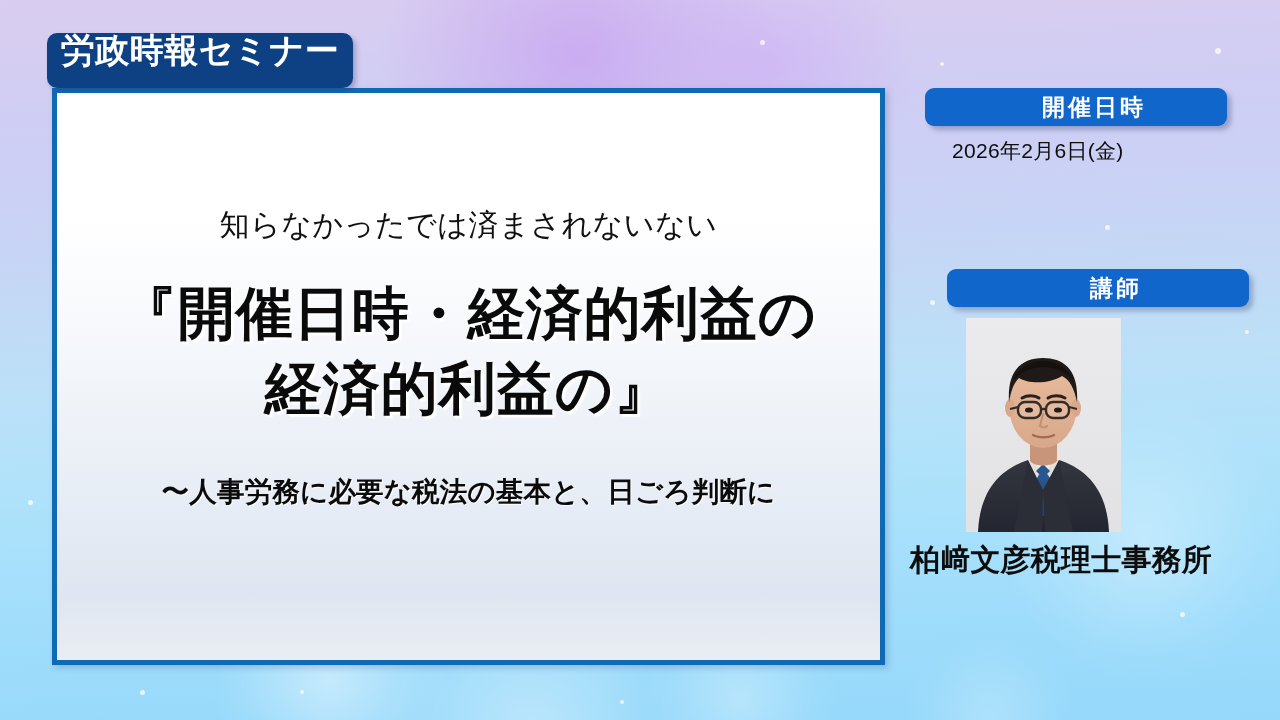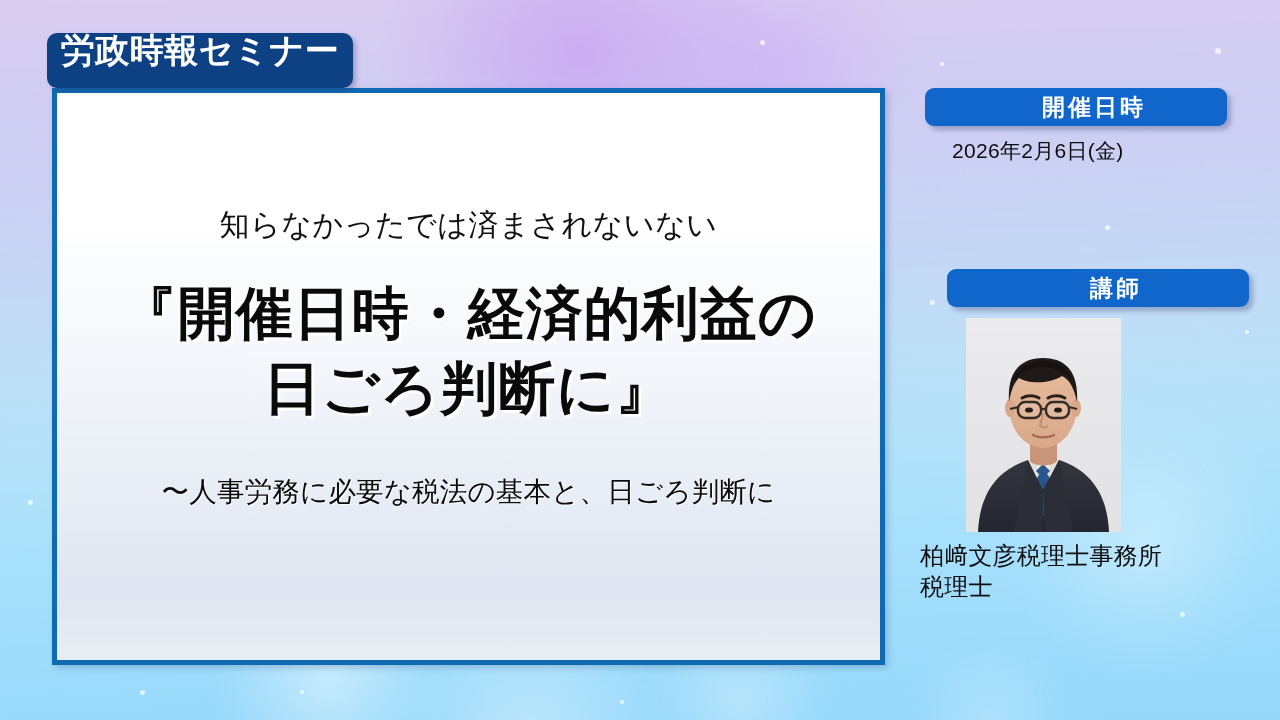--- a/index.html
+++ b/index.html
@@ -144,21 +144,21 @@
     letter-spacing: 1px;
     text-shadow:
       2px 2px 0 rgba(255,255,255,0.95),
       3px 3px 1px rgba(255,255,255,0.75);
     white-space: nowrap;
   }
   .main-title .tline { display: block; }
   .desc {
     margin-top: 46px;
     font-size: 27.5px;
-    font-weight: normal;
+    font-weight: bold;
     color: #0b0b0b;
     line-height: 1.42;
     text-align: center;
     letter-spacing: 0.2px;
     text-shadow: 1px 1px 0 rgba(255,255,255,0.9);
     white-space: nowrap;
   }
   .desc .dline { display: block; }
 
   
@@ -211,27 +211,28 @@
     top: 318px;
     width: 155px;
     height: 214px;
     overflow: hidden;
     background: #e8e7e9;
   }
   .photo-frame svg { display: block; }
 
   .lecturer-info {
     position: absolute;
-    left: 20px;
+    left: 10px;
     top: 540px;
-    font-size: 24px;
+    font-size: 30px;
     color: #0d0d0d;
     line-height: 1.30;
     letter-spacing: 0.2px;
     white-space: nowrap;
+    font-weight: bold;
   }
   .lecturer-info .li-line { display: block; }
 </style>
 </head>
 <body>
 
 <div class="stage">
 
   <div class="bloom-a"></div>
   <div class="bloom-b"></div>
@@ -251,21 +252,21 @@
   <div class="dot" style="left:140px;top:690px;width:5px;height:5px;"></div>
   <div class="dot" style="left:620px;top:700px;width:4px;height:4px;"></div>
   <div class="dot" style="left:1180px;top:612px;width:5px;height:5px;"></div>
   <div class="dot" style="left:300px;top:690px;width:4px;height:4px;"></div>
 
   <div class="seminar-card">
     <div class="card-inner">
       <div class="lead">知らなかったでは済まされないない</div>
       <div class="main-title">
         <span class="tline">『開催日時・経済的利益の</span>
-        <span class="tline">日ごろ判断に』</span>
+        <span class="tline">経済的利益の』</span>
       </div>
       <div class="desc">
         <span class="dline">〜人事労務に必要な税法の基本と、日ごろ判断に</span>
       </div>
     </div>
   </div>
 
   <div class="ribbon">
     <span class="ribbon-text">労政時報セミナー</span>
   </div>
@@ -342,17 +343,16 @@
         <ellipse cx="92" cy="92" rx="4" ry="2.6" fill="#241c17"></ellipse>
 
         <path d="M77 96 L74 108 C76 110 80 110 81 108" stroke="#c2906f" stroke-width="2" fill="none" stroke-linecap="round"></path>
 
         <path d="M67 117 C72 120 83 120 88 117" stroke="#a56b55" stroke-width="2.4" fill="none" stroke-linecap="round"></path>
       </svg>
     </div>
 
     <div class="lecturer-info">
       <span class="li-line">柏﨑文彦税理士事務所</span>
-      <span class="li-line">税理士</span>
     </div>
 
   </div>
 </div>
 
 </body></html>

